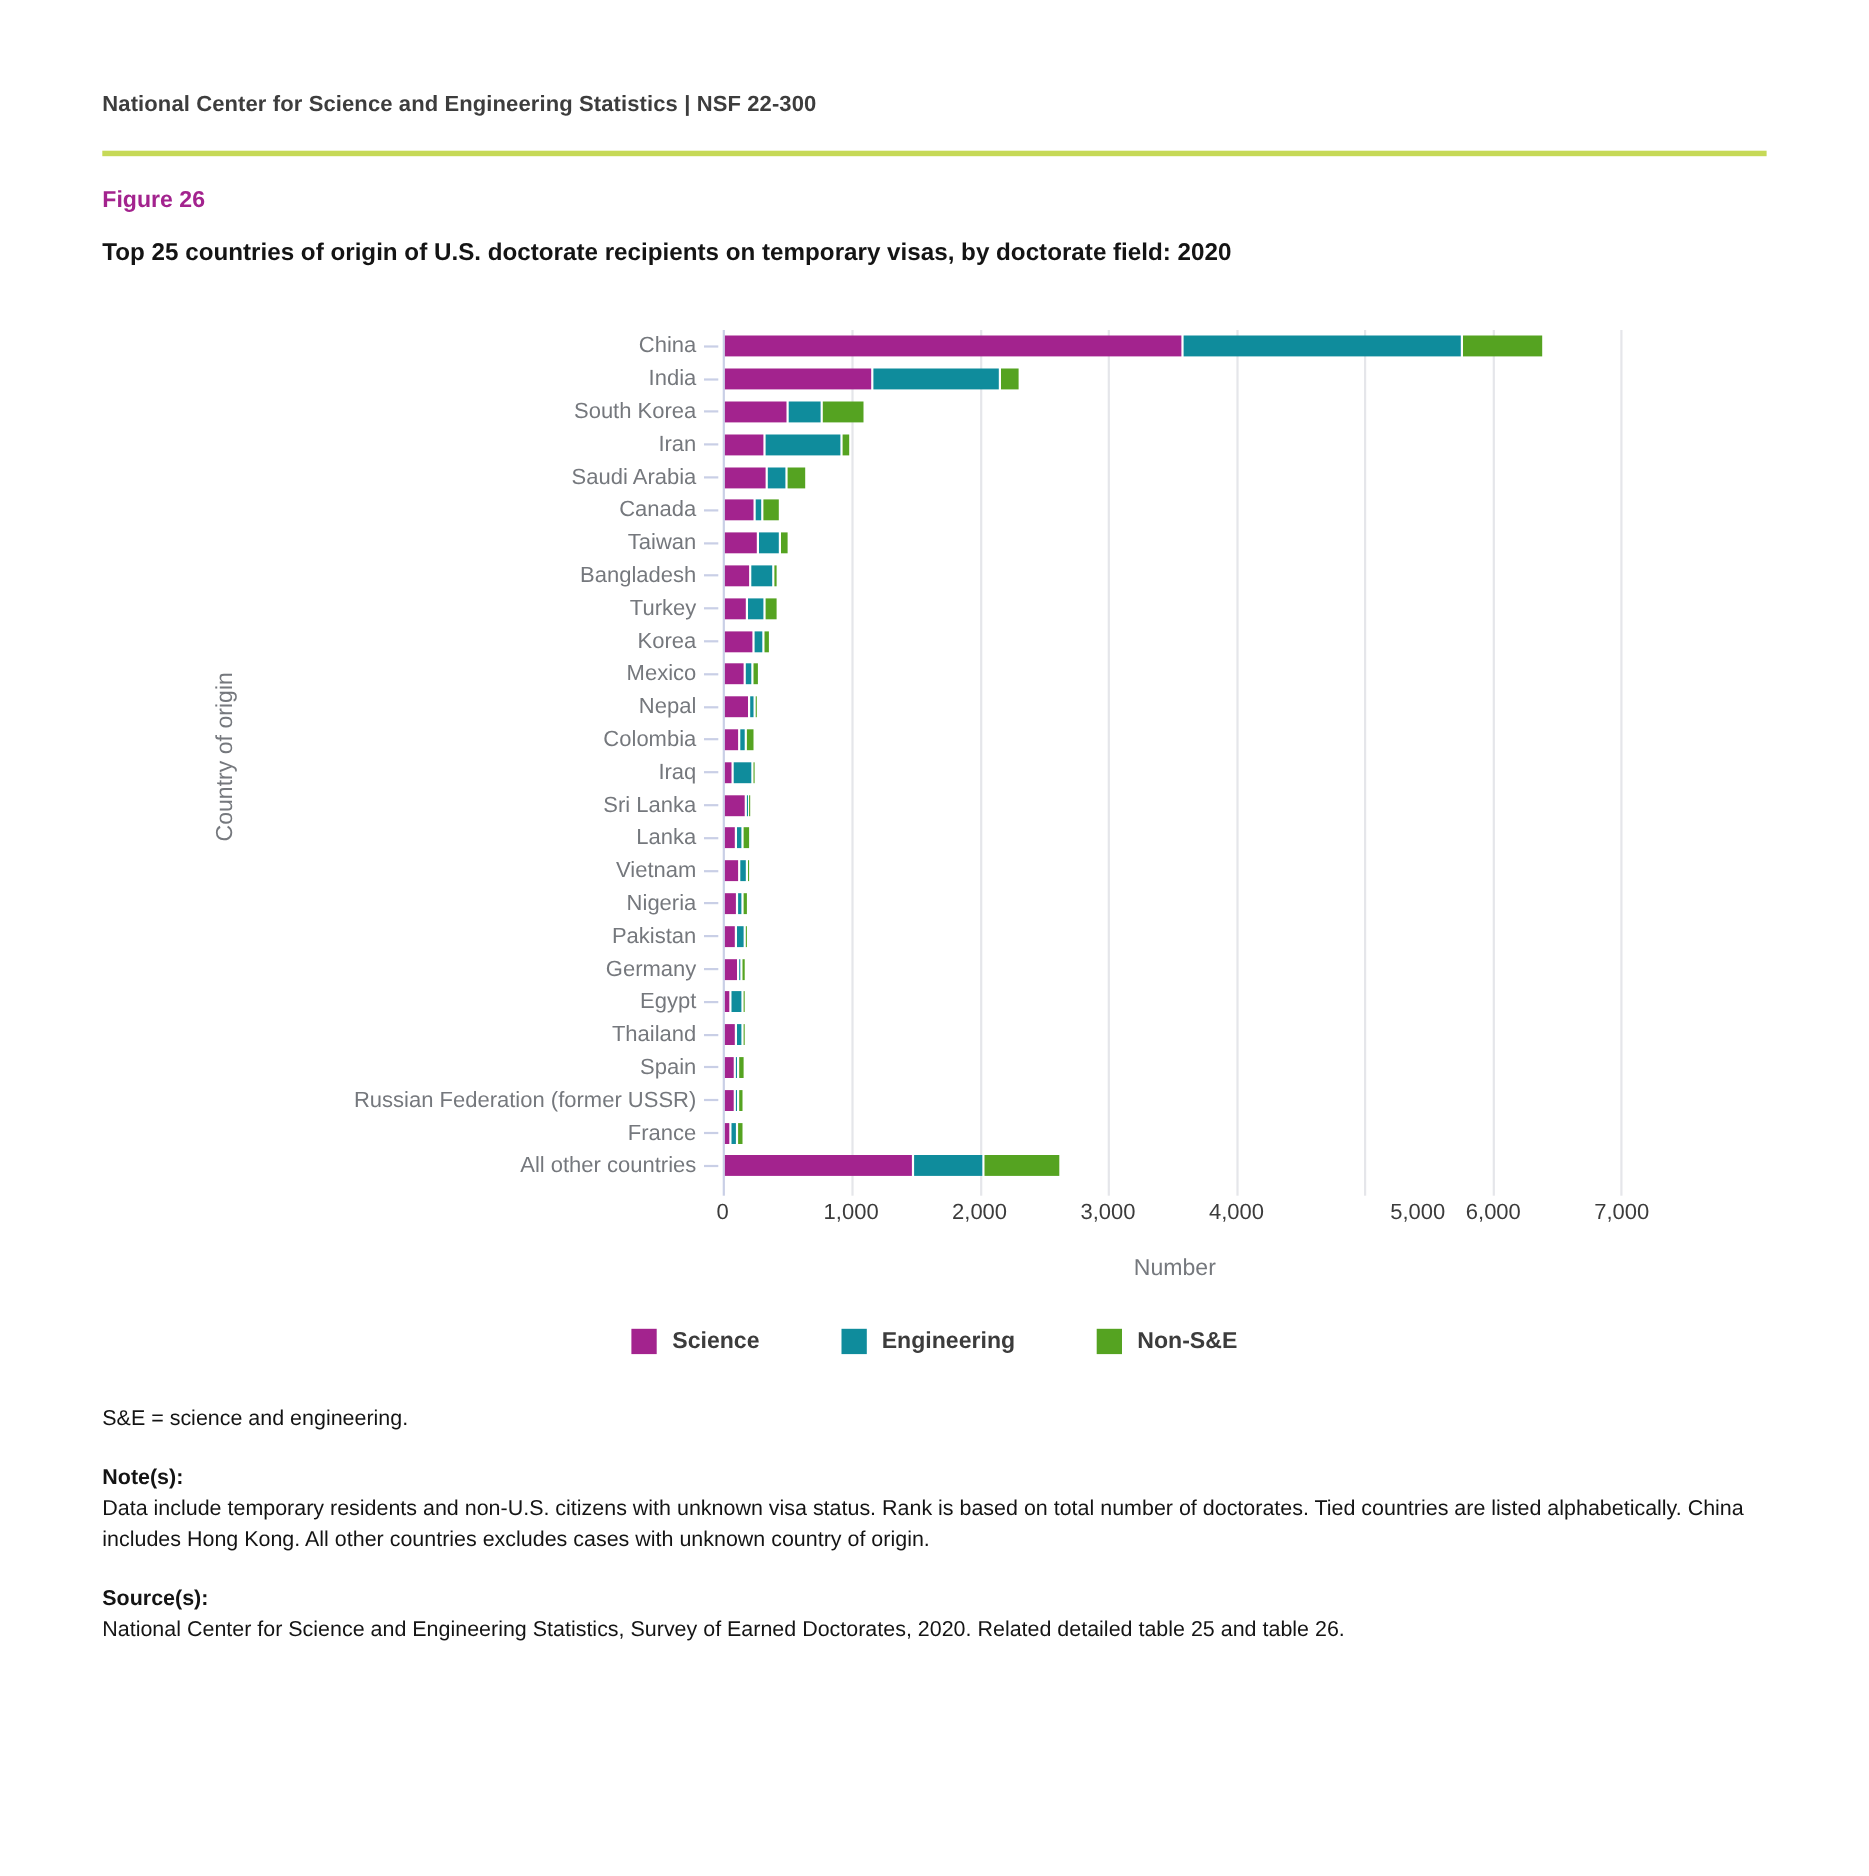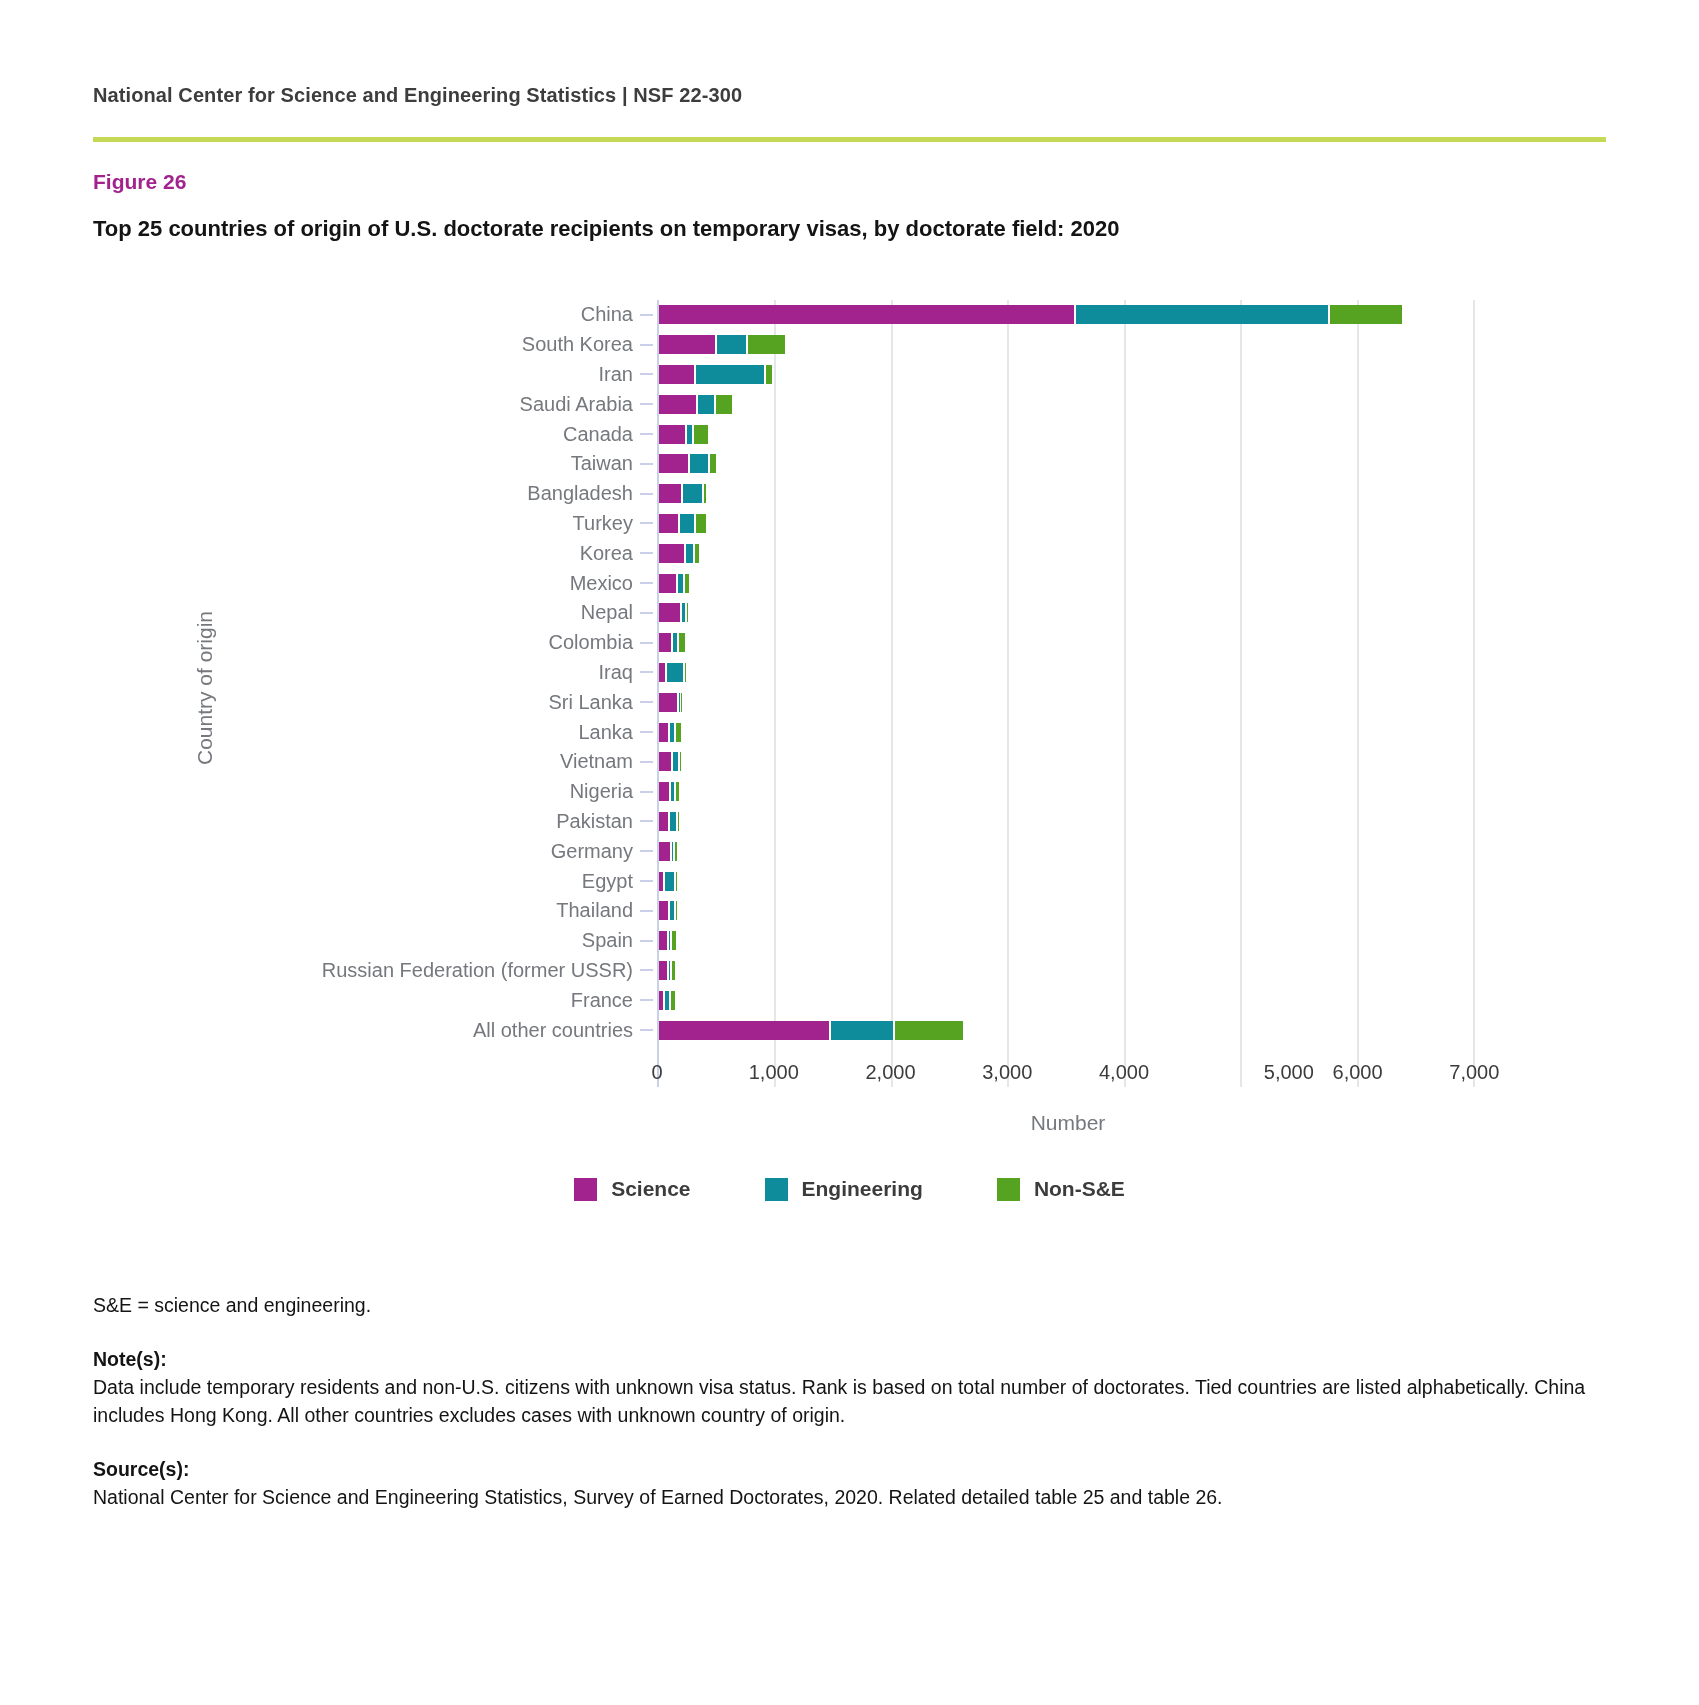--- a/index.html
+++ b/index.html
@@ -28,21 +28,21 @@
 
   .x-ticks { position: relative; margin-left: 564px; width: 822px; height: 26px; margin-top: 16px; }
   .x-tick-label { position: absolute; transform: translateX(-50%); font-size: 20px; color: #3b3b3b; white-space: nowrap; }
   .x-axis-title { margin-left: 564px; width: 822px; text-align: center; margin-top: 24px; font-size: 21px; color: #75787d; }
 
   .legend { display: flex; justify-content: center; column-gap: 74px; margin-top: 42px; }
   .legend-item { display: flex; align-items: flex-end; column-gap: 14px; }
   .legend-swatch { width: 23px; height: 23px; }
   .legend-label { font-size: 21px; font-weight: 700; color: #3c3c3c; }
 
-  .footer { margin-top: 90px; font-size: 19.5px; line-height: 28px; color: #141414; }
+  .footer { margin-top: 44px; font-size: 19.5px; line-height: 28px; color: #141414; }
   .footer .block { margin-top: 26px; }
   .footer .heading { font-weight: 700; }
   .footer .body { max-width: 1513px; }
 </style>
 </head>
 <body>
 
 <div class="page">
 
   <div class="report-header">National Center for Science and Engineering Statistics  |  NSF 22-300</div>
@@ -66,20 +66,31 @@
     <div class="rows">
         <div class="chart-row">
           <div class="cat-label">China</div>
           <div class="tick-zone">
             <span class="y-tick"></span>
           </div>
           <div class="track">
             <div class="seg" title="China — Science: 3550" style="width: 50.4261%; background: rgb(163, 35, 142);"></div>
             <div class="seg" title="China — Engineering: 2160" style="width: 30.6818%; background: rgb(15, 140, 156);"></div>
             <div class="seg" title="China — Non-S&amp;E: 620" style="width: 8.80682%; background: rgb(85, 163, 33);"></div>
+          </div>
+        </div>
+        <div class="chart-row">
+          <div class="cat-label">India</div>
+          <div class="tick-zone">
+            <span class="y-tick"></span>
+          </div>
+          <div class="track">
+            <div class="seg" title="India — Science: 1140" style="width: 16.1932%; background: rgb(163, 35, 142);"></div>
+            <div class="seg" title="India — Engineering: 975" style="width: 13.8494%; background: rgb(15, 140, 156);"></div>
+            <div class="seg" title="India — Non-S&amp;E: 135" style="width: 1.91761%; background: rgb(85, 163, 33);"></div>
           </div>
         </div>
         <div class="chart-row">
           <div class="cat-label">South Korea</div>
           <div class="tick-zone">
             <span class="y-tick"></span>
           </div>
           <div class="track">
             <div class="seg" title="South Korea — Science: 480" style="width: 6.81818%; background: rgb(163, 35, 142);"></div>
             <div class="seg" title="South Korea — Engineering: 245" style="width: 3.48011%; background: rgb(15, 140, 156);"></div>

